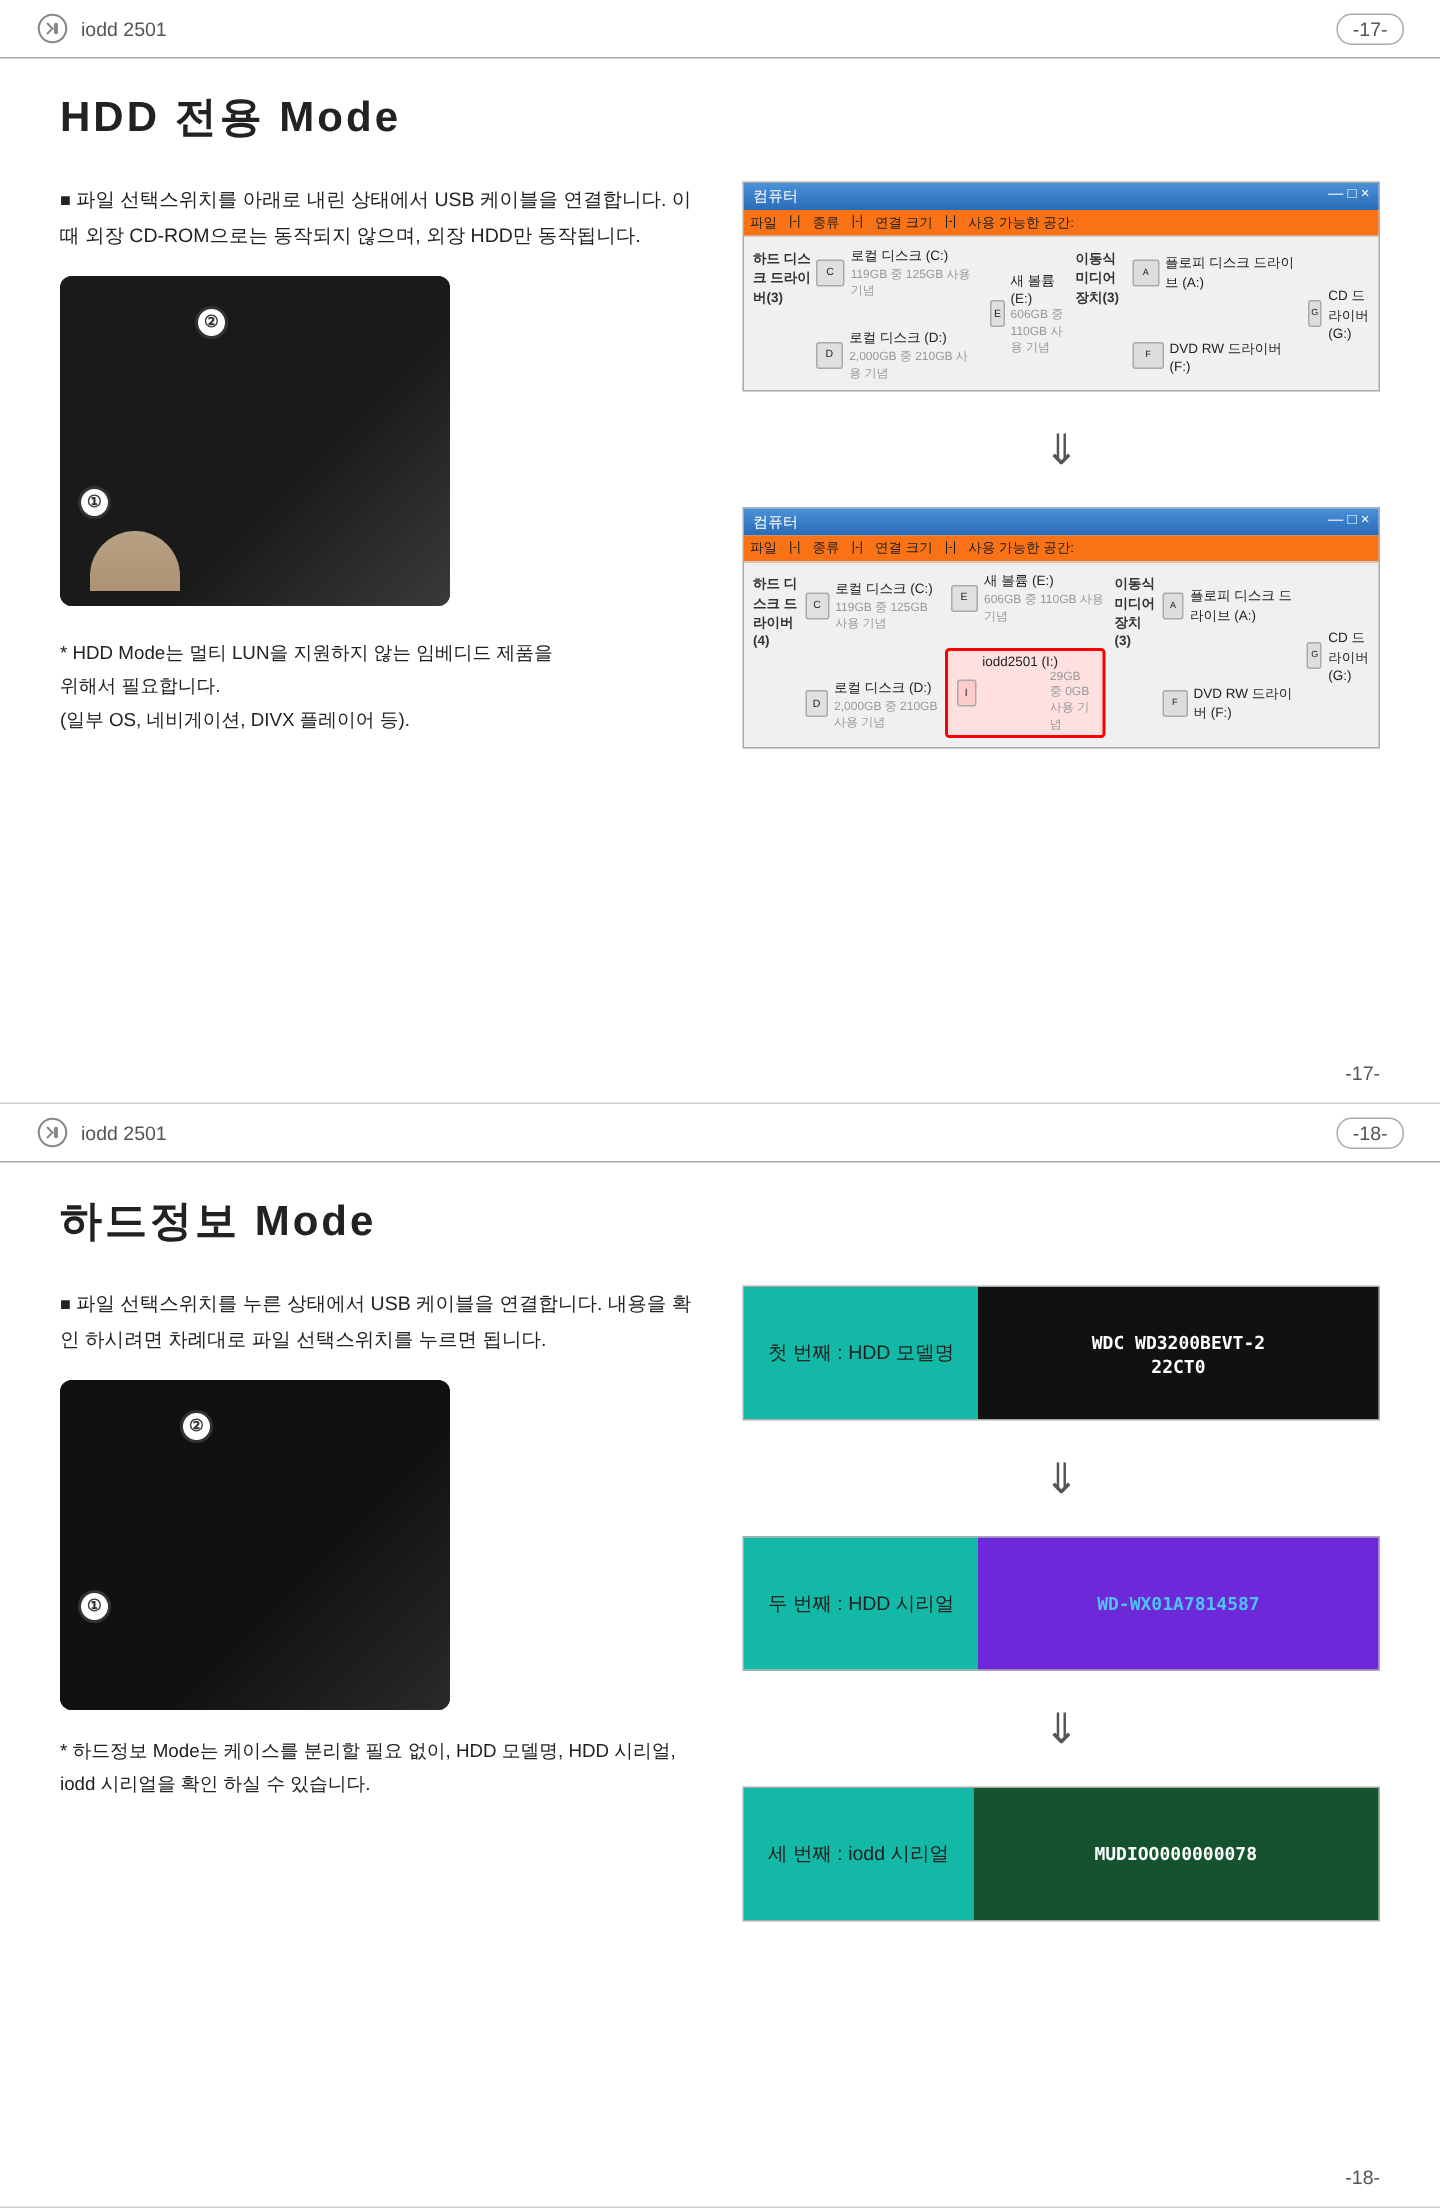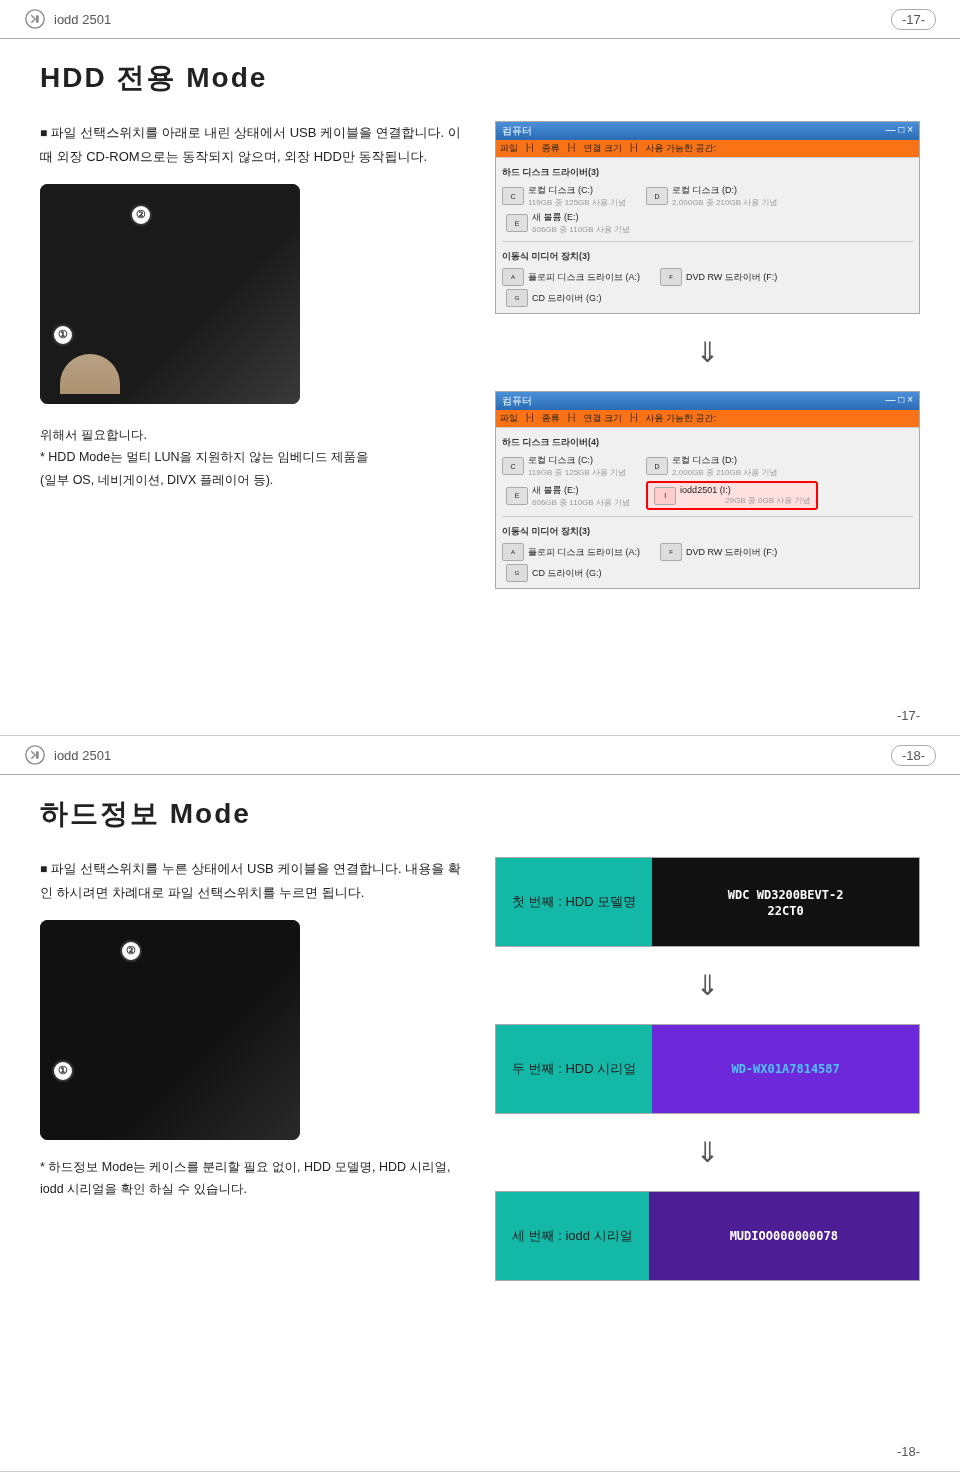--- a/index.html
+++ b/index.html
@@ -172,21 +172,21 @@
       padding: 2px 4px;
       border-bottom: 1px solid #ccc;
       font-size: 9px;
       display: flex;
       gap: 8px;
     }
 
     .win-body {
       padding: 6px;
       display: flex;
-      flex-direction: column;
+      flex-direction: row;
       gap: 3px;
     }
 
     .win-section-title {
       font-size: 9px;
       color: #333;
       font-weight: bold;
       margin: 2px 0;
     }
 
@@ -363,22 +363,22 @@
           </div>
           <div class="circle-label label-1">
             <span>①</span>
           </div>
           <div class="circle-label label-2">
             <span>②</span>
           </div>
         </div>
 
         <div class="note-text">
+          <div>* HDD Mode는 멀티 LUN을 지원하지 않는 임베디드 제품을</div>
           <div>위해서 필요합니다.</div>
-          <div>* HDD Mode는 멀티 LUN을 지원하지 않는 임베디드 제품을</div>
           <div>(일부 OS, 네비게이션, DIVX 플레이어 등).</div>
         </div>
       </div>
 
       <div class="right-col">
 
         <div class="win-explorer">
           <div class="win-title-bar">
             <span>컴퓨터</span>
             <span>— □ ×</span>
@@ -567,21 +567,21 @@
           <div class="info-card-label">두 번째 : HDD 시리얼</div>
           <div class="info-card-img" style="background:#6d28d9;flex:1;display:flex;align-items:center;justify-content:center;">
             <div style="font-size:12px;font-weight:bold;color:#4fc3f7;font-family:monospace;">WD-WX01A7814587</div>
           </div>
         </div>
 
         <div class="arrow-down">⇓</div>
 
         <div class="info-card">
           <div class="info-card-label">세 번째 : iodd 시리얼</div>
-          <div class="info-card-img" style="background:#4c1d95;flex:1;display:flex;align-items:center;justify-content:center;">
+          <div class="info-card-img" style="background:#14532d;flex:1;display:flex;align-items:center;justify-content:center;">
             <div style="font-size:12px;font-weight:bold;color:#fff;font-family:monospace;">MUDIOO000000078</div>
           </div>
         </div>
       </div>
     </div>
   </div>
 
   <div class="page-footer-num">-18-</div>
 </div>
 

